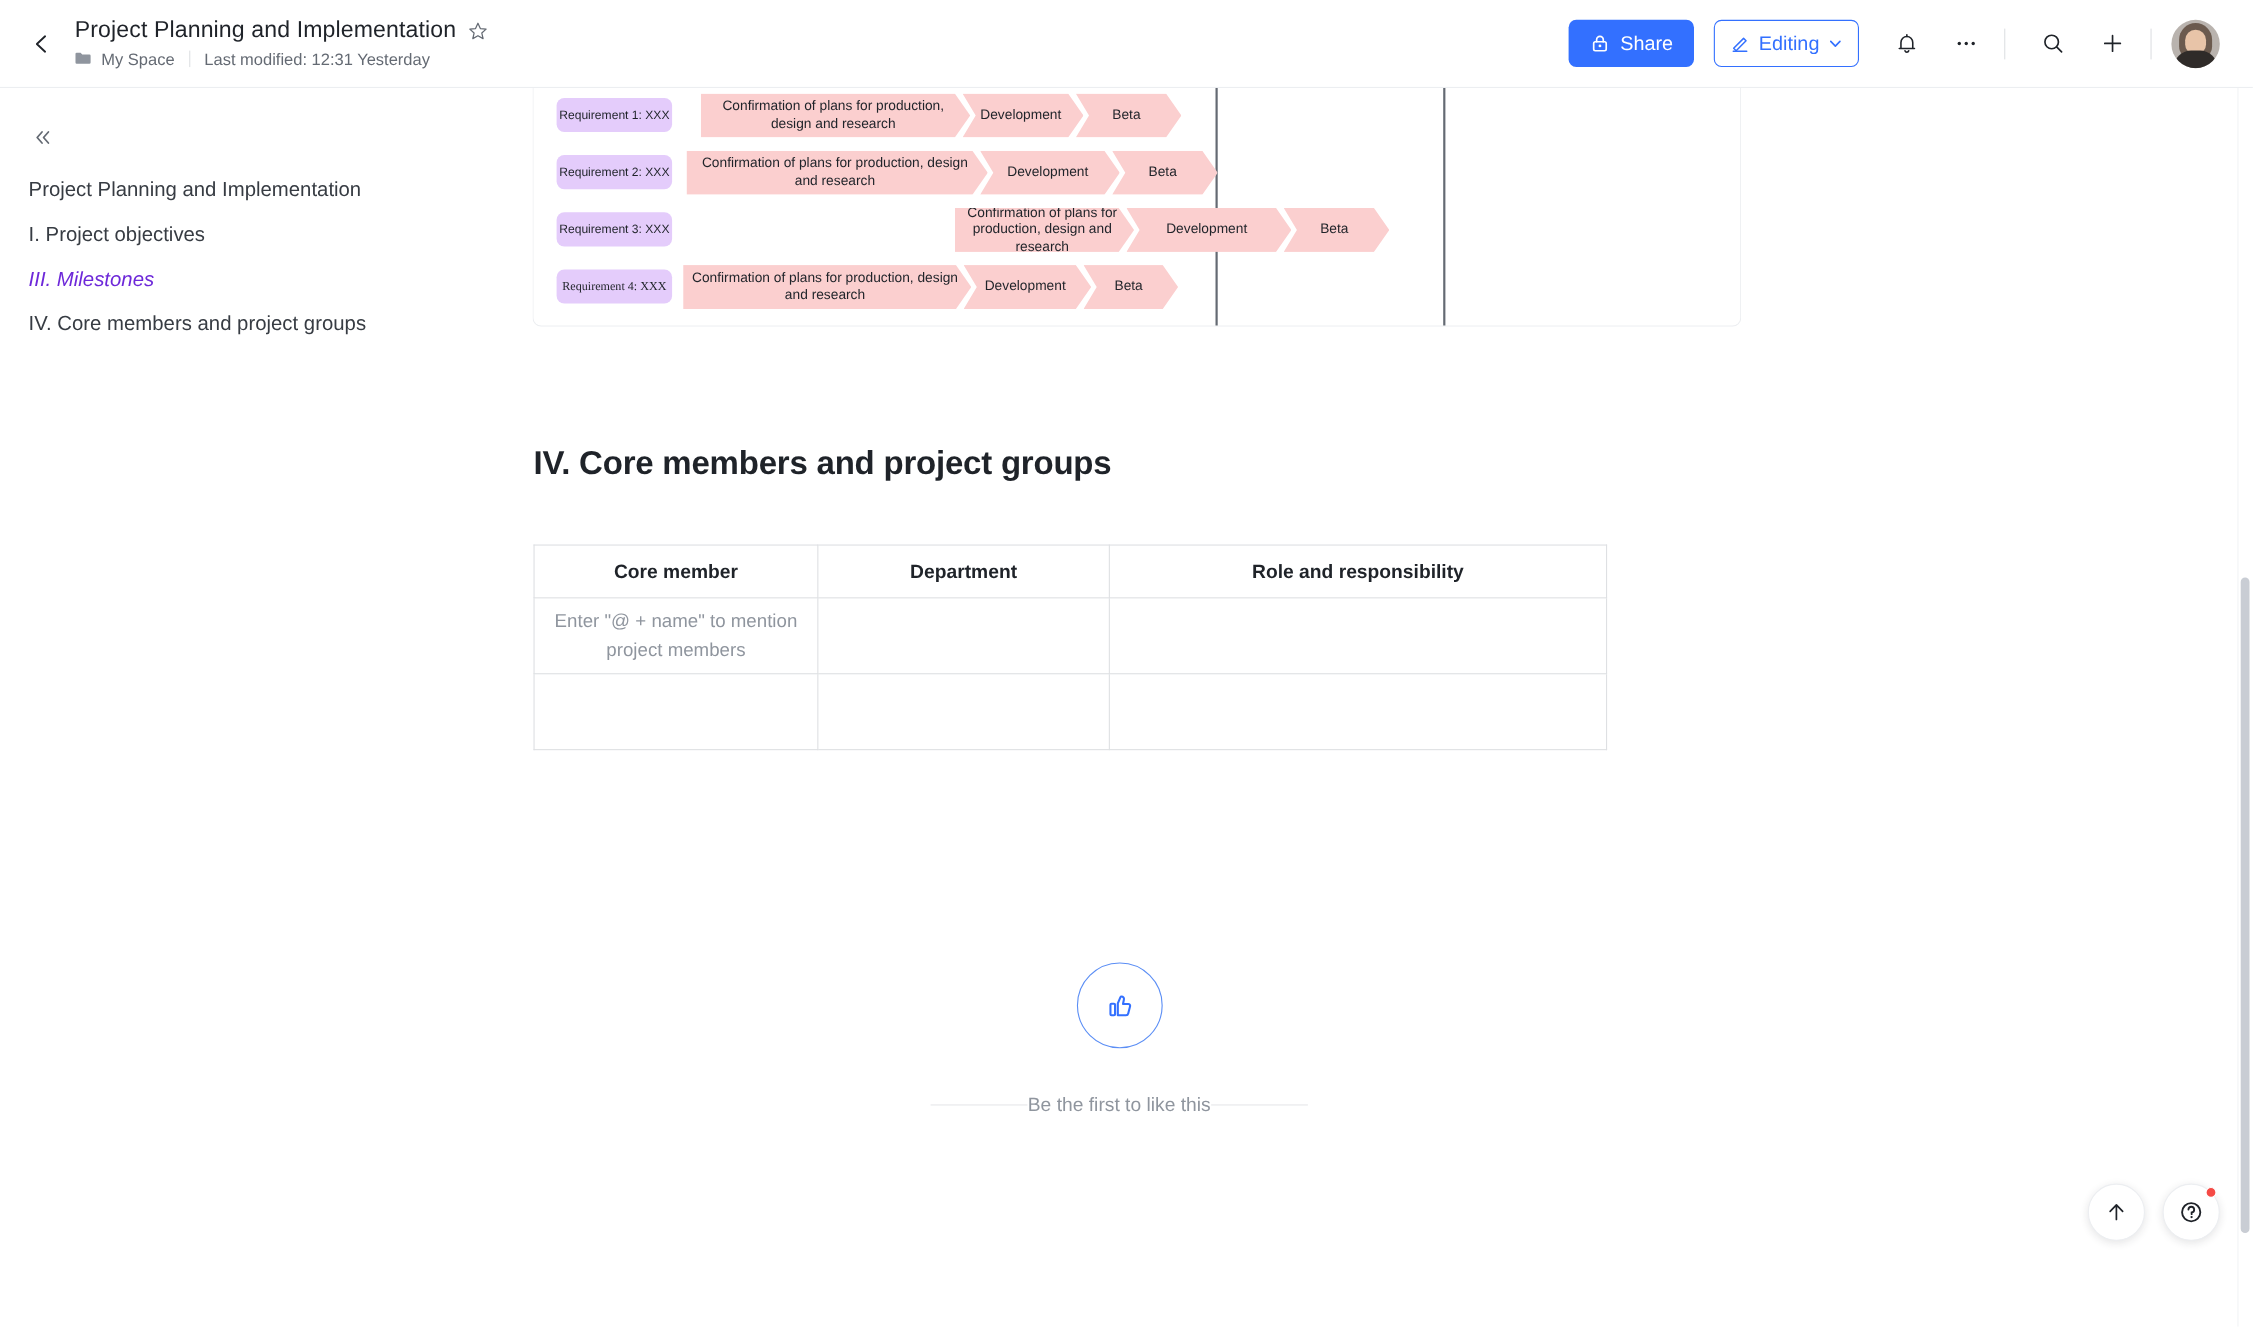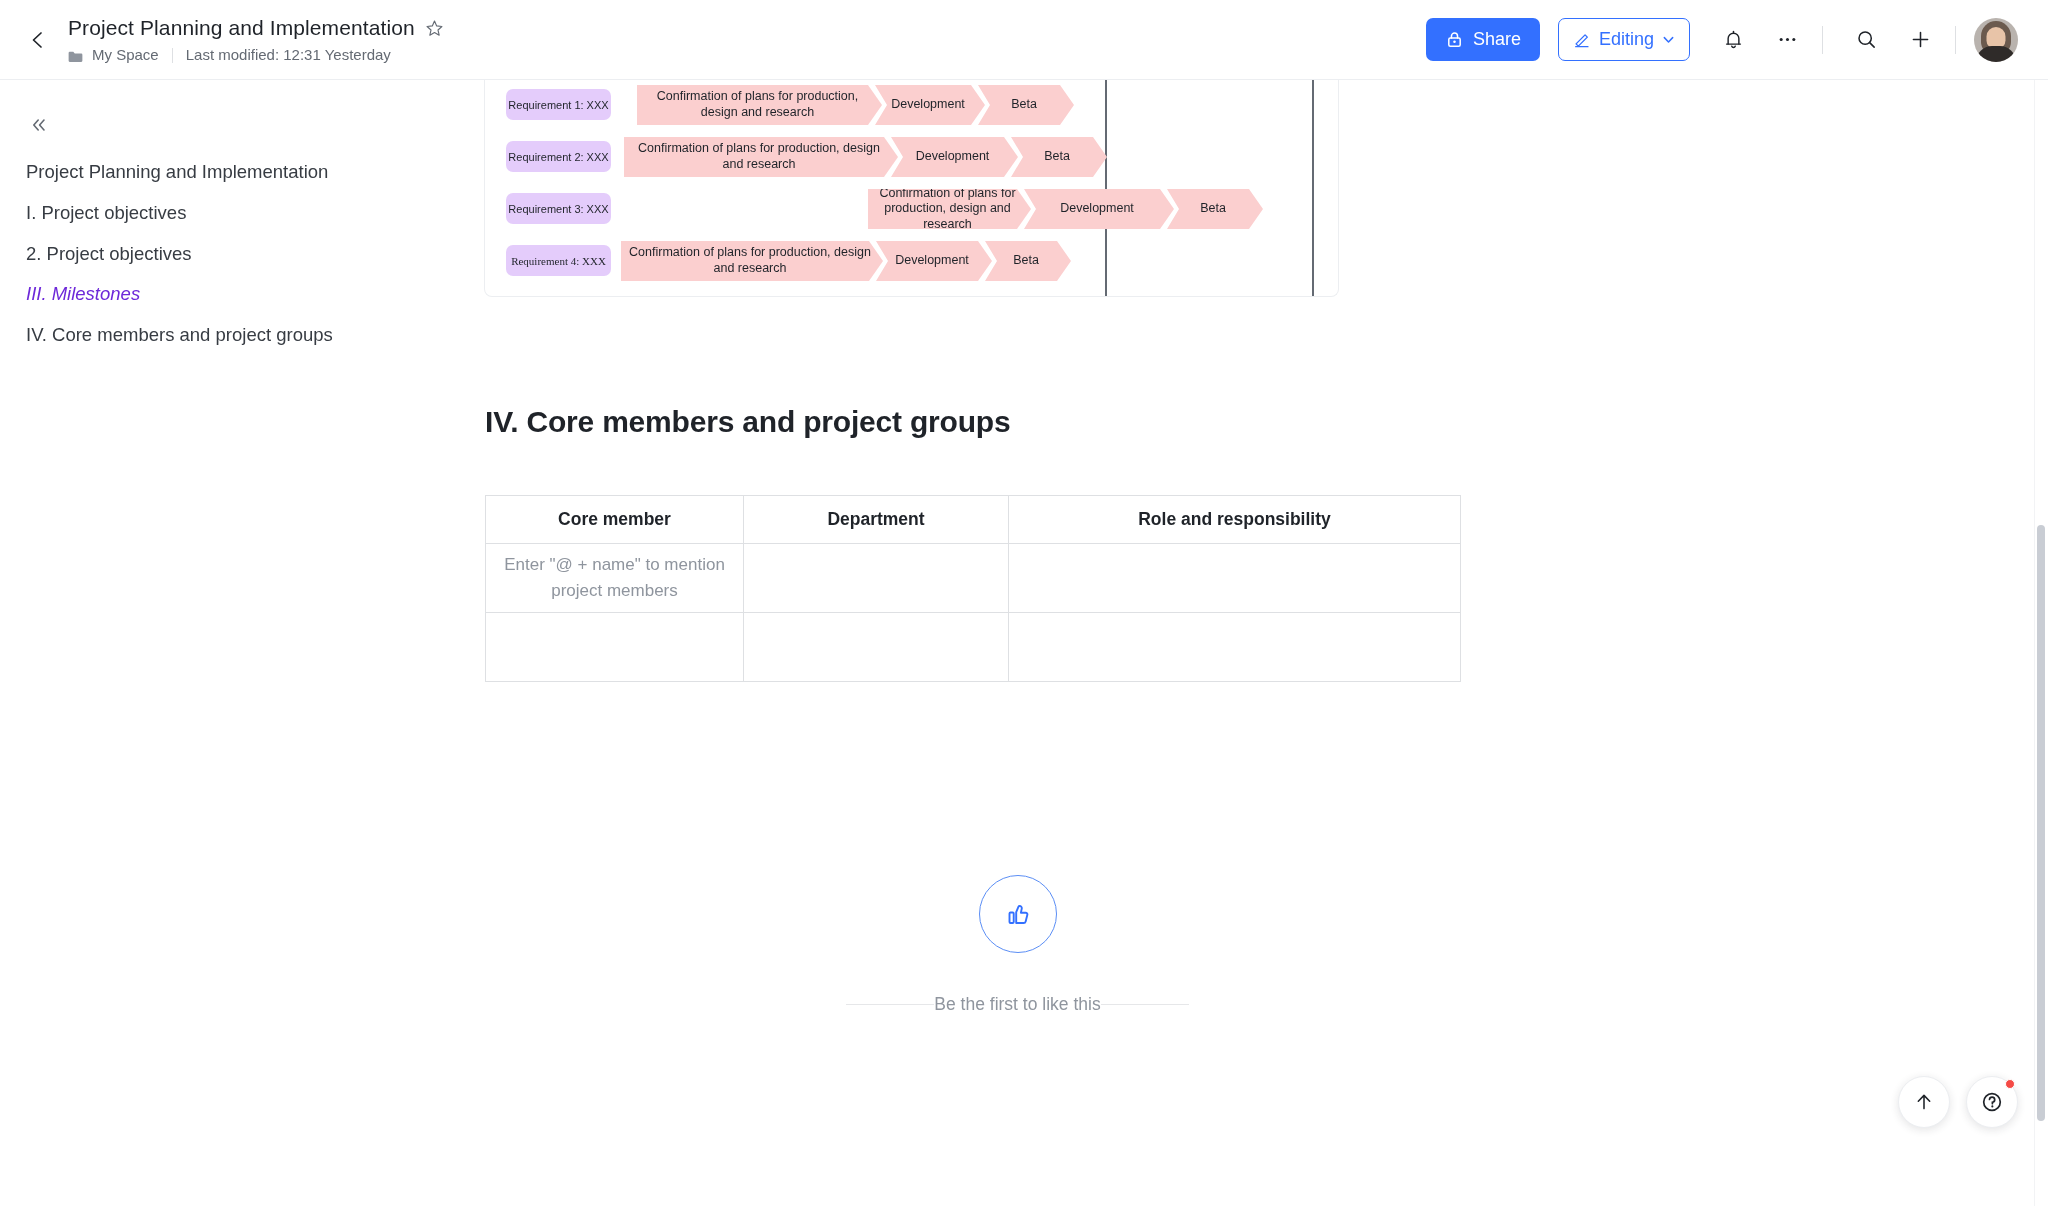--- a/index.html
+++ b/index.html
@@ -25,21 +25,21 @@
   }
 
   .title-block { margin-left: 10px; display: flex; flex-direction: column; justify-content: center; }
   .title-row { display: flex; align-items: center; gap: 10px; }
   .doc-title {
     font-size: 21px; font-weight: 400; color: #1f2329; letter-spacing: .1px;
     white-space: nowrap;
   }
   .star-icon { width: 19px; height: 19px; cursor: pointer; display:block; }
   .meta-row {
-    display: flex; align-items: flex-end; gap: 9px;
+    display: flex; align-items: flex-start; gap: 9px;
     margin-top: 6px; font-size: 15px; color: #646a73;
   }
   .folder-icon { width: 15px; height: 13px; display:block; }
   .meta-sep { width: 1px; height: 15px; background: #dee0e3; display: inline-block; margin: 0 4px; }
 
   .topbar-right {
     margin-left: auto; display: flex; align-items: center; gap: 0px; padding-right: 30px;
   }
   .share-btn {
     display: flex; align-items: center; gap: 9px;
@@ -93,21 +93,21 @@
   .outline-item.active { color: #6d28d9; font-style: italic; }
 
   
   .doc-area {
     position: absolute; left: 470px; top: 80px; right: 0; bottom: 0;
     background: #ffffff; overflow: hidden;
   }
 
   
   .chart-card {
-    position: absolute; left: 14px; top: 0px; width: 855px; height: 217px;
+    position: absolute; left: 14px; top: 0px; width: 1099px; height: 217px;
     border: 1px solid #eceef1; border-top: none;
     border-radius: 0 0 8px 8px;
     background: #ffffff; overflow: hidden;
   }
   .gantt { position: relative; width: 100%; height: 100%; }
   .gantt-divider { position: absolute; width: 2px; background: #646a73; }
   .gantt-row { position: absolute; left: 0; width: 100%; height: 46px; }
 
   .req-pill {
     position: absolute; left: 21px; width: 105px; height: 31px;
@@ -296,21 +296,20 @@
 </div>
 
 <div class="outline">
   <div class="collapse-btn">
     <svg width="20" height="20" viewBox="0 0 20 20">
       <path d="M9.2 5 L4.8 10 L9.2 15 M15 5 L10.6 10 L15 15" fill="none" stroke="#646a73" stroke-width="1.6" stroke-linecap="round" stroke-linejoin="round"></path>
     </svg>
   </div>
   <div class="outline-item">Project Planning and Implementation</div>
   <div class="outline-item">I. Project objectives</div>
-  <div class="outline-item">2. Project objectives</div>
   <div class="outline-item active">III. Milestones</div>
   <div class="outline-item">IV. Core members and project groups</div>
 </div>
 
 <div class="doc-area">
 
   <div class="chart-card">
     <div class="gantt" id="gantt-canvas">
         <div class="gantt-divider" style="left: 620px; top: 0px; height: 217px;"></div>
         <div class="gantt-divider" style="left: 827px; top: 0px; height: 217px;"></div>

